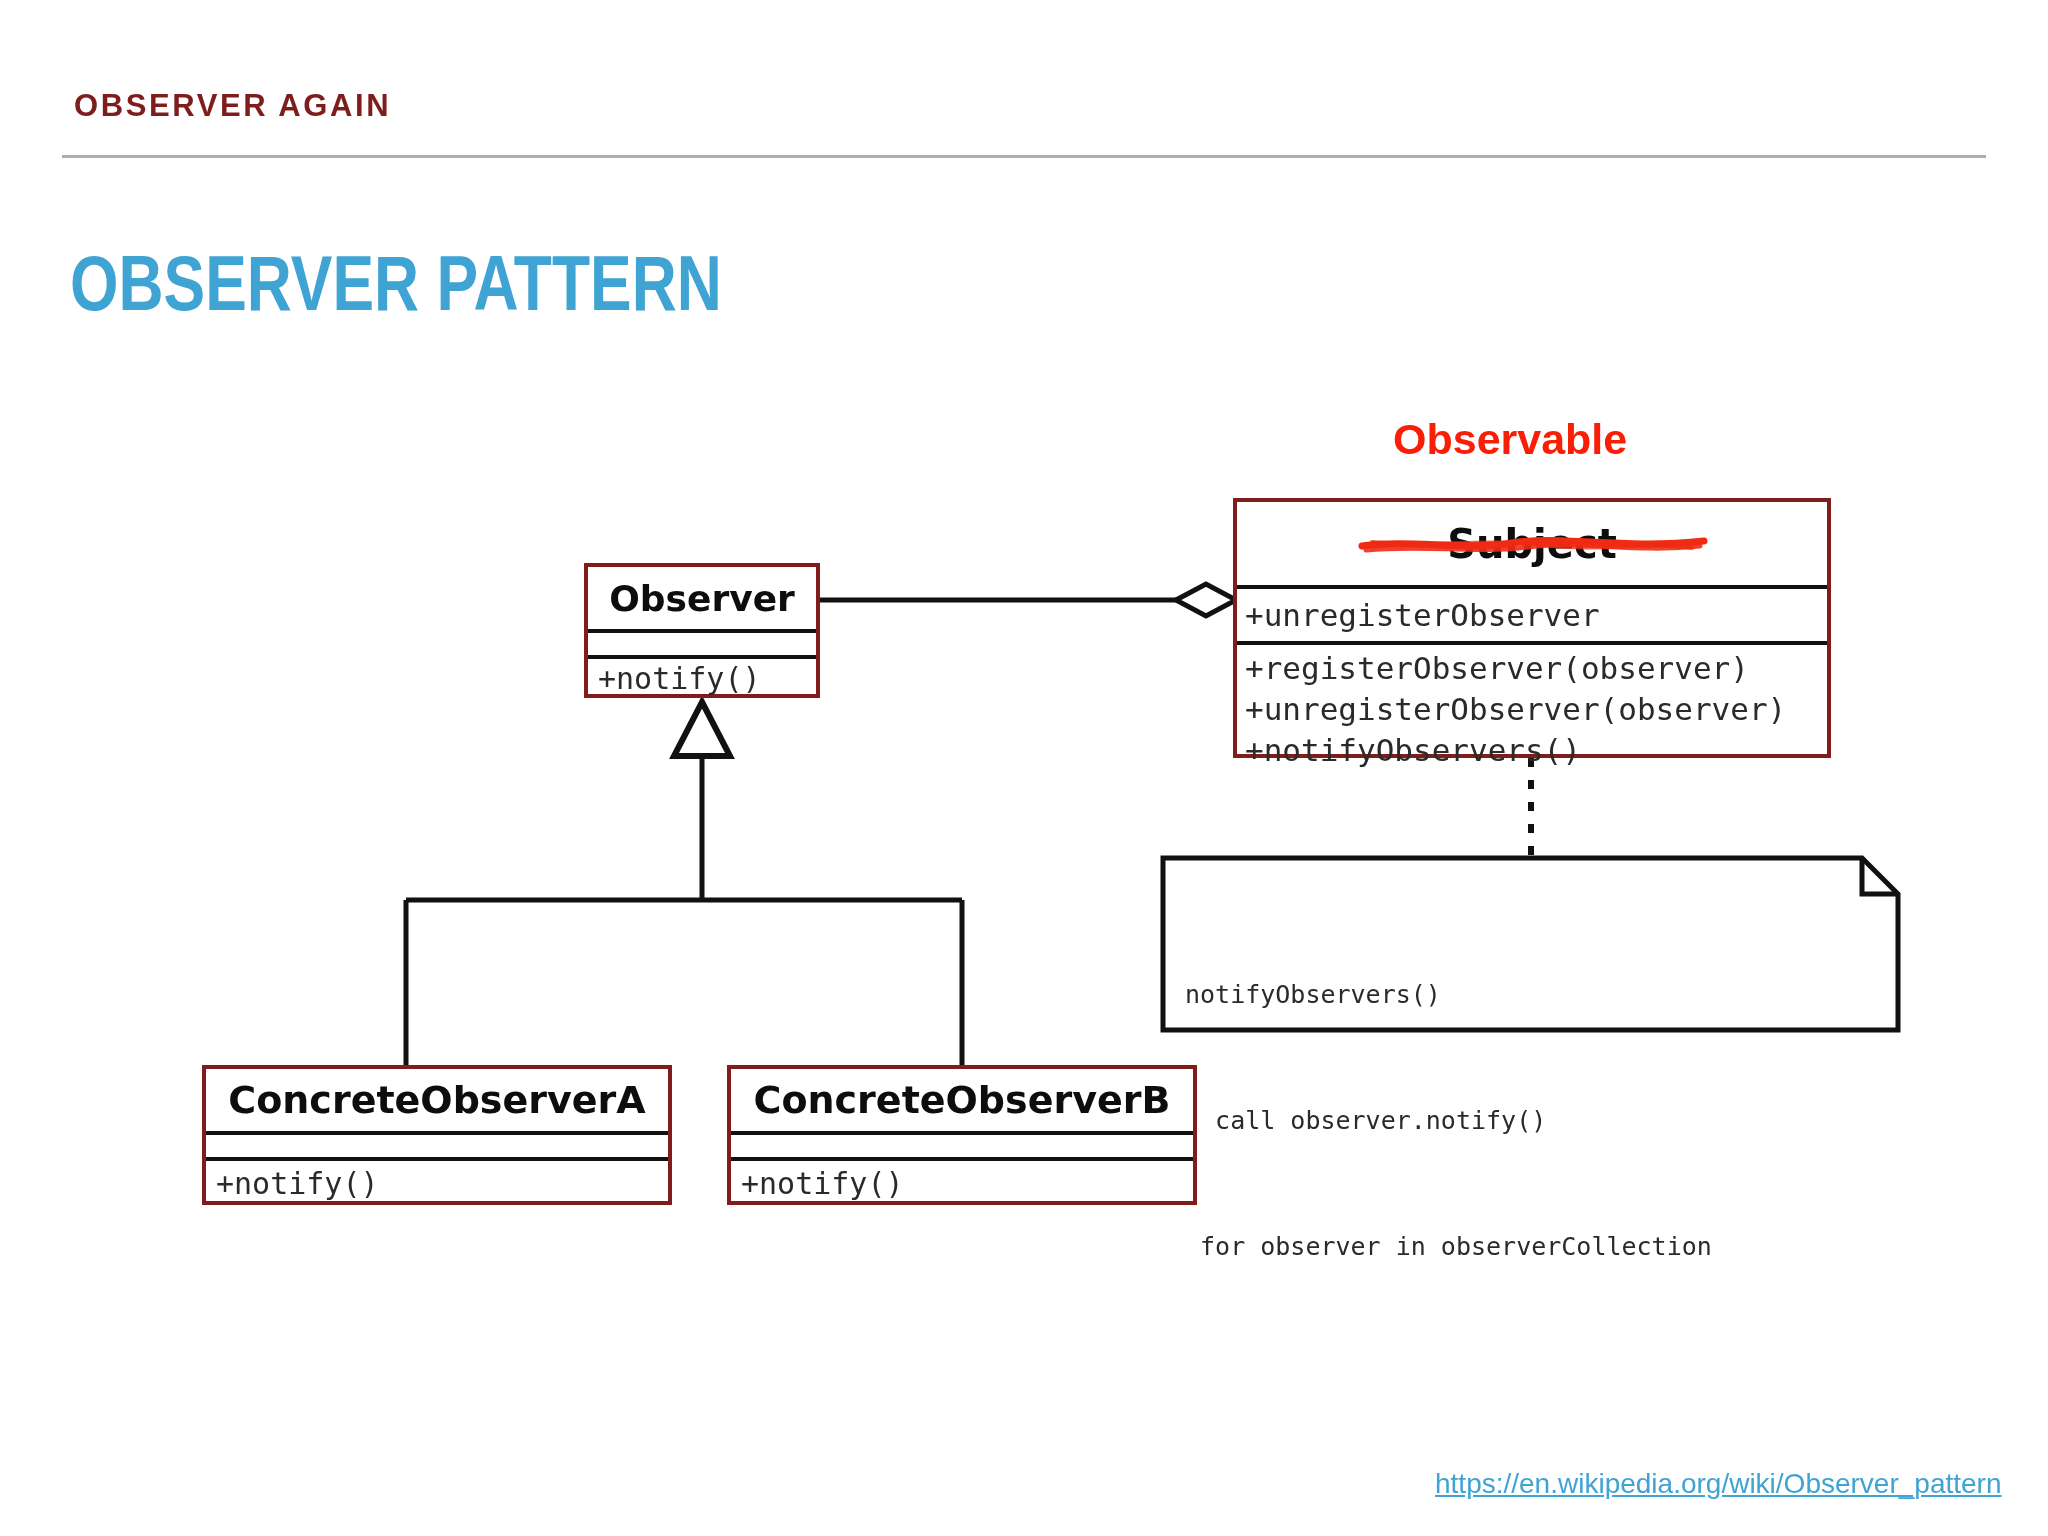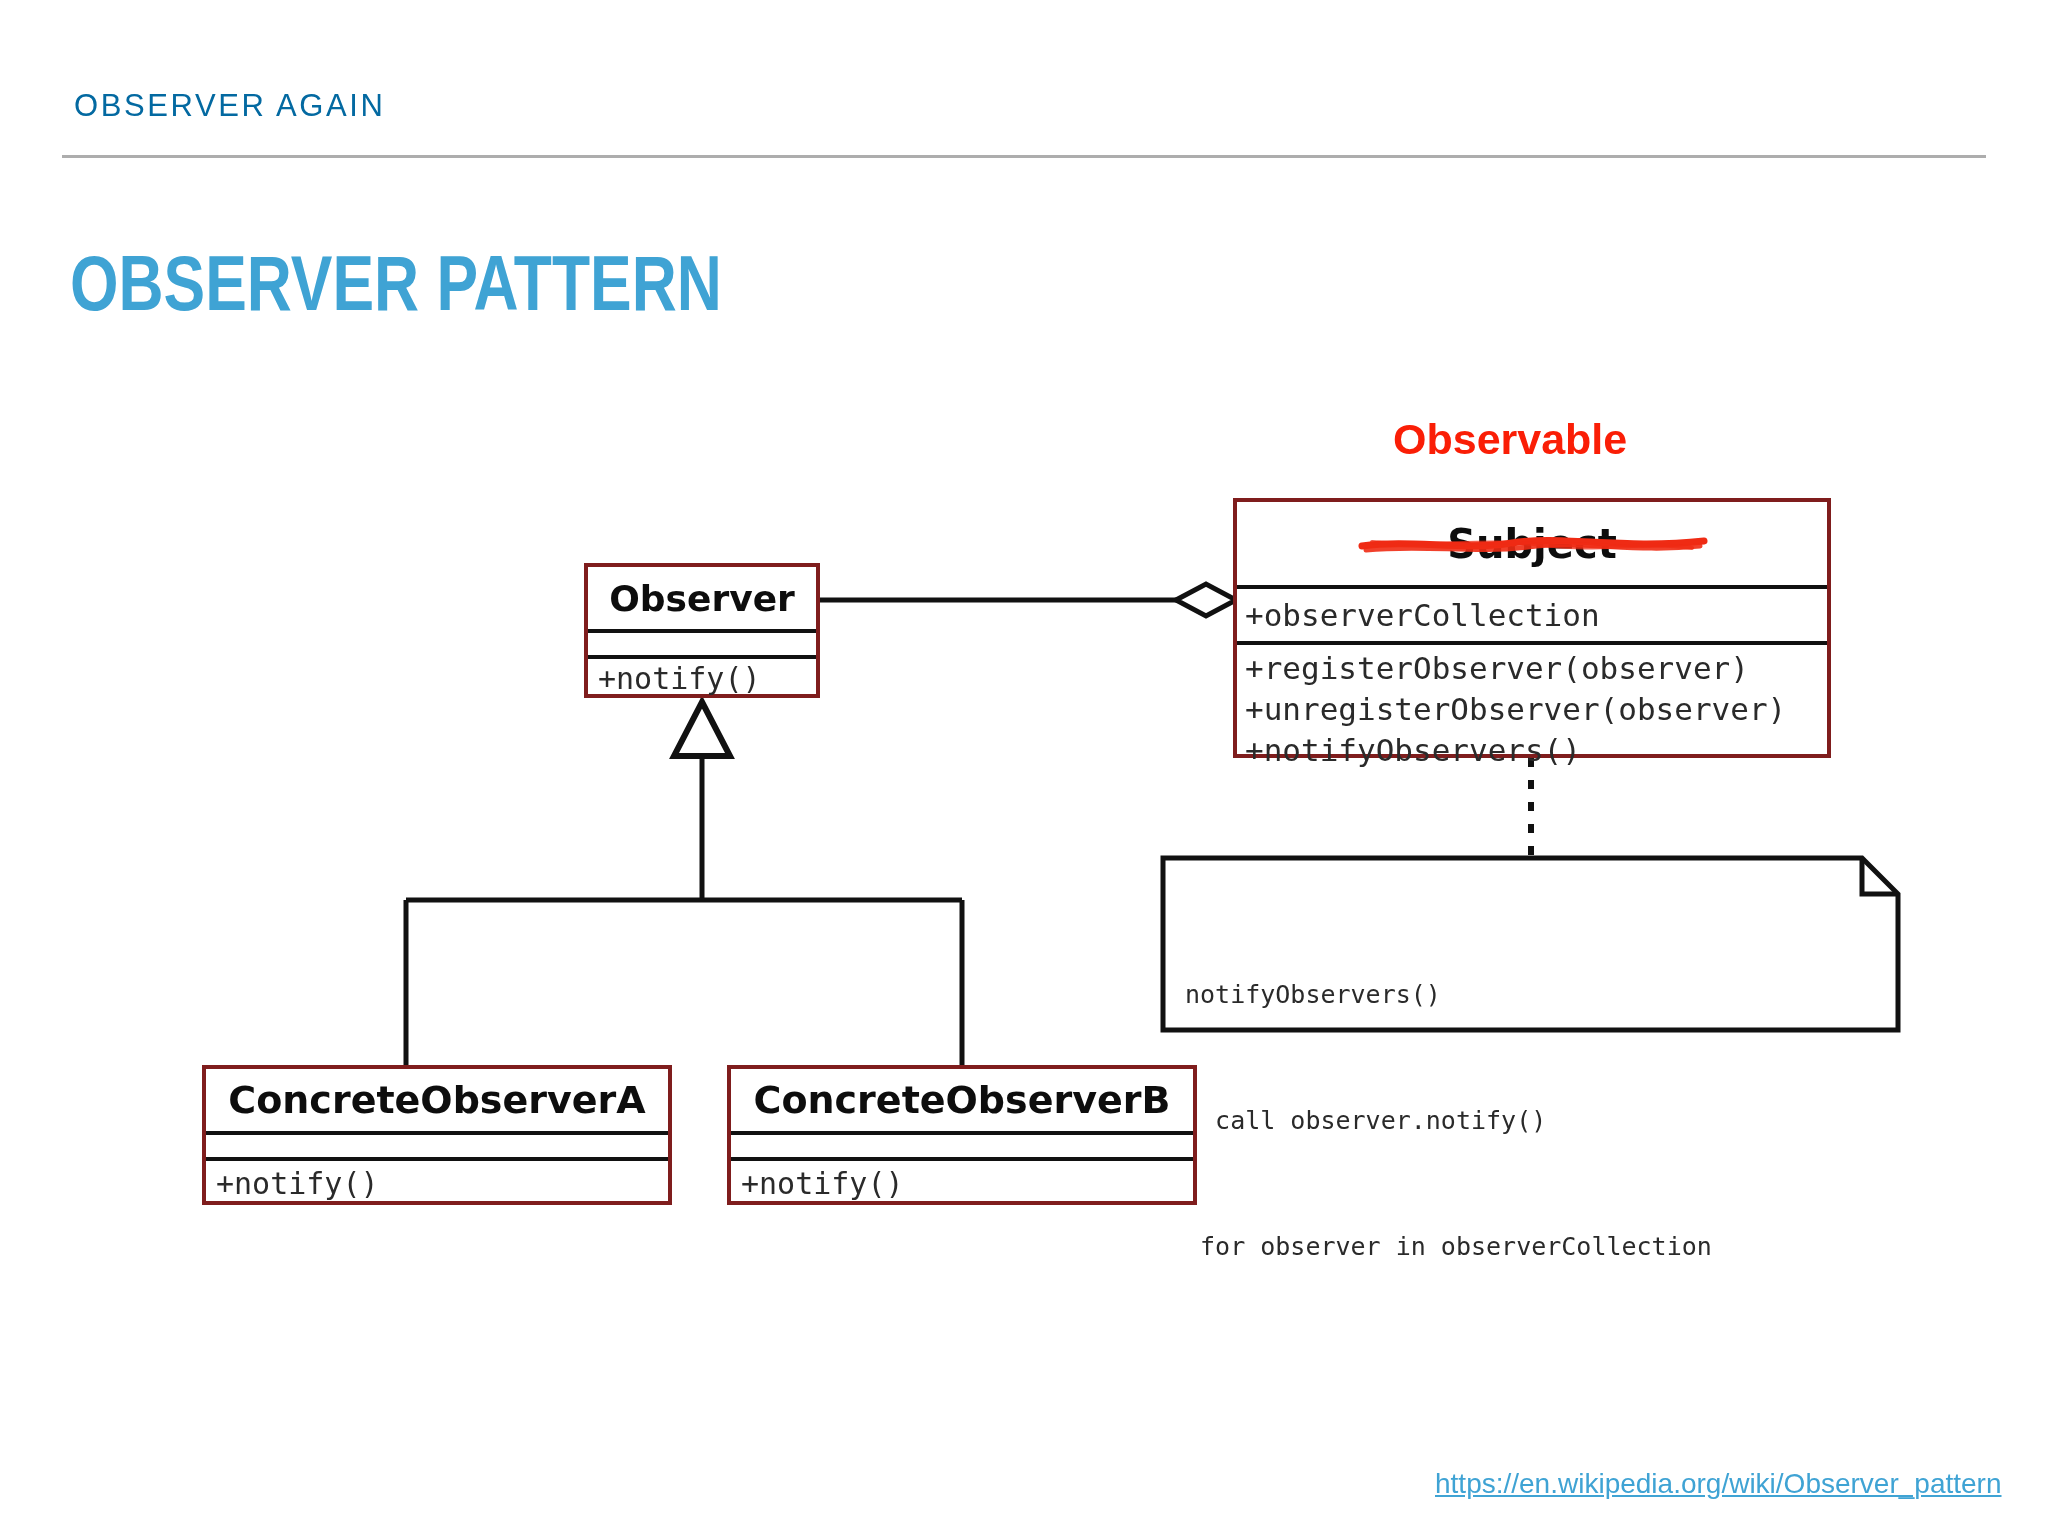--- a/index.html
+++ b/index.html
@@ -7,22 +7,22 @@
     width:2048px; height:1536px;
     background:#ffffff;
     font-family:"Liberation Sans", sans-serif;
     overflow:hidden;
   }
   .slide { position:relative; width:2048px; height:1536px; background:#fff; }
 
   
   .kicker {
     position:absolute; left:74px; top:88px;
-    font-size:31px; letter-spacing:2.6px; font-weight:400;
-    color:#0369a1; white-space:nowrap;
+    font-size:31px; letter-spacing:2.6px; font-weight:700;
+    color:#7f1d1d; white-space:nowrap;
   }
   .header-rule {
     position:absolute; left:62px; top:155px; width:1924px; height:3px;
     background:#adadad;
   }
   .slide-title {
     position:absolute; left:70px; top:238px;
     font-size:78px; font-weight:700;
     color:#3fa3d4; letter-spacing:0px;
     transform:scaleX(0.80); transform-origin:left top;
@@ -148,21 +148,21 @@
       <span class="strike-wrap">
         <svg width="400" height="40" viewBox="0 0 400 40">
           <path d="M30 22 C 80 15, 130 27, 180 19 S 290 26, 372 17" stroke="#ef2b14" stroke-width="7" fill="none" stroke-linecap="round"></path>
           <path d="M34 26 C 95 20, 140 30, 196 23 S 300 29, 368 22" stroke="#ef2b14" stroke-width="5" fill="none" stroke-linecap="round" opacity="0.9"></path>
           <path d="M40 18 C 100 24, 150 14, 210 21 S 310 17, 360 24" stroke="#ef2b14" stroke-width="4" fill="none" stroke-linecap="round" opacity="0.75"></path>
         </svg>
       </span>
     </div>
     <div class="uml-sep"></div>
     <div class="uml-compartment attrs">
-      <div class="row">+observerCollection</div>
+      <div class="row">+unregisterObserver</div>
     </div>
     <div class="uml-sep"></div>
     <div class="uml-compartment ops">
       <div class="row">+registerObserver(observer)</div>
       <div class="row">+unregisterObserver(observer)</div>
       <div class="row">+notifyObservers()</div>
     </div>
   </div>
 
   <div class="uml-box concrete" id="concrete-a">

